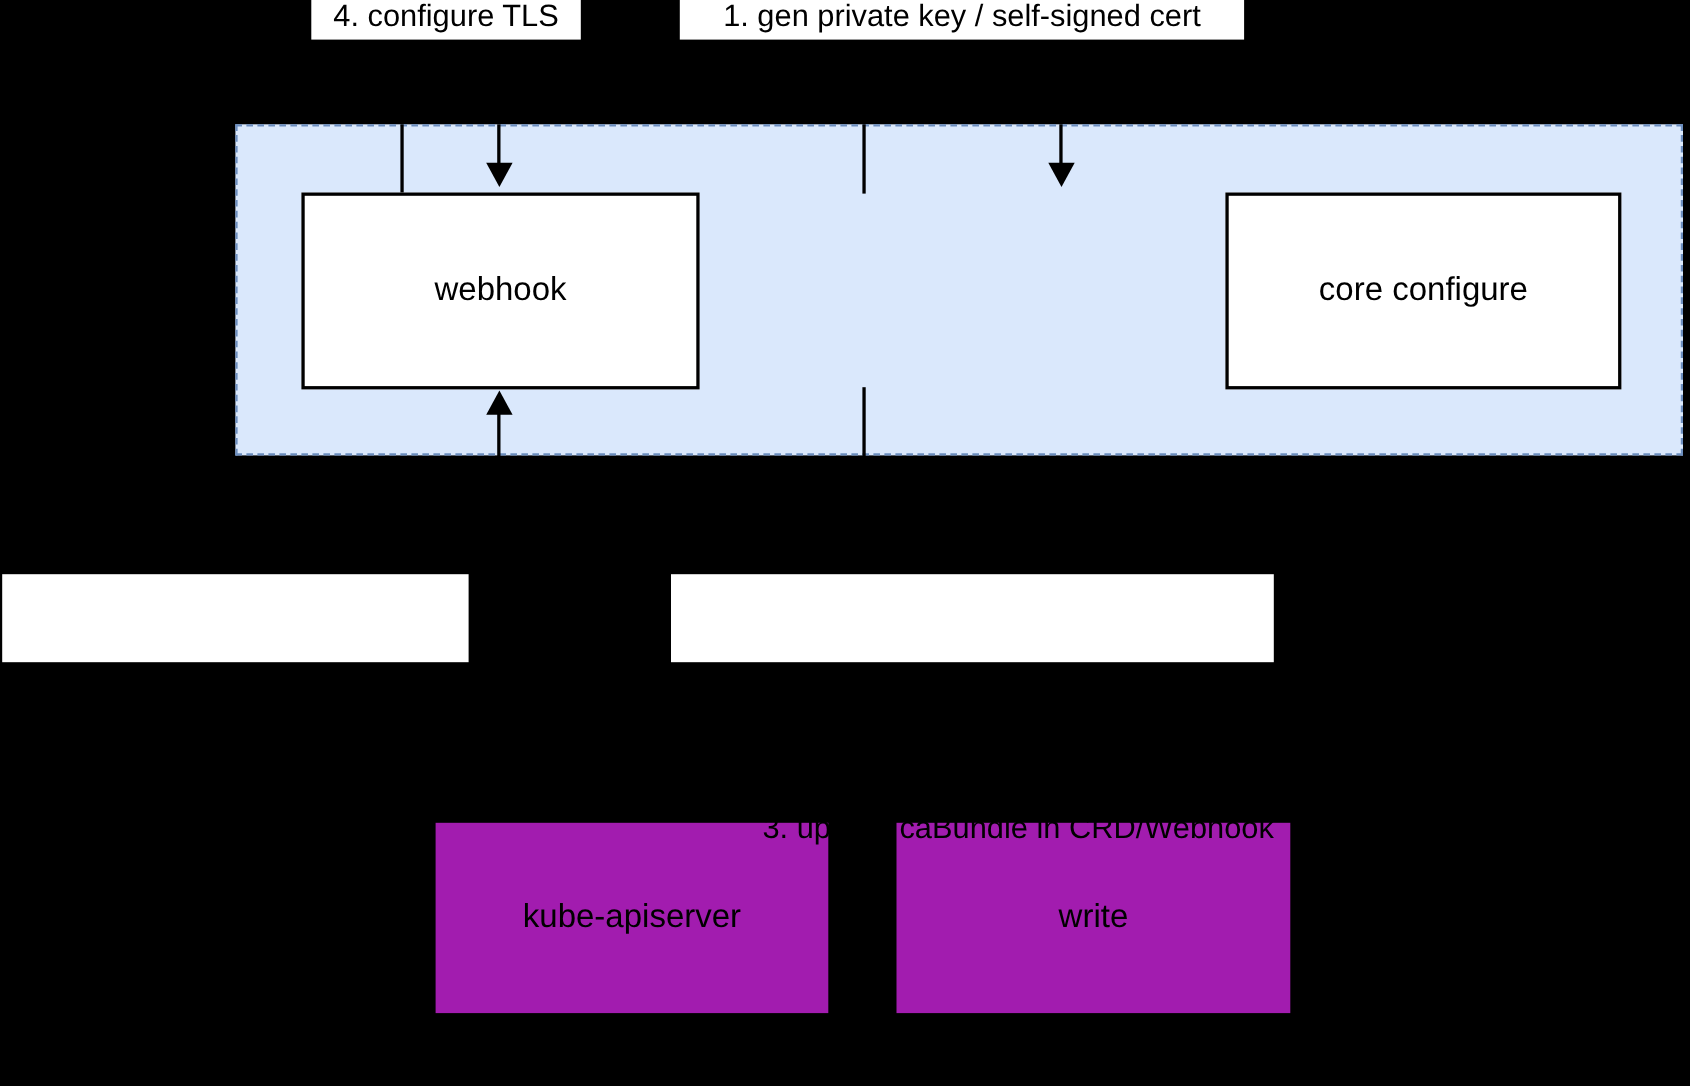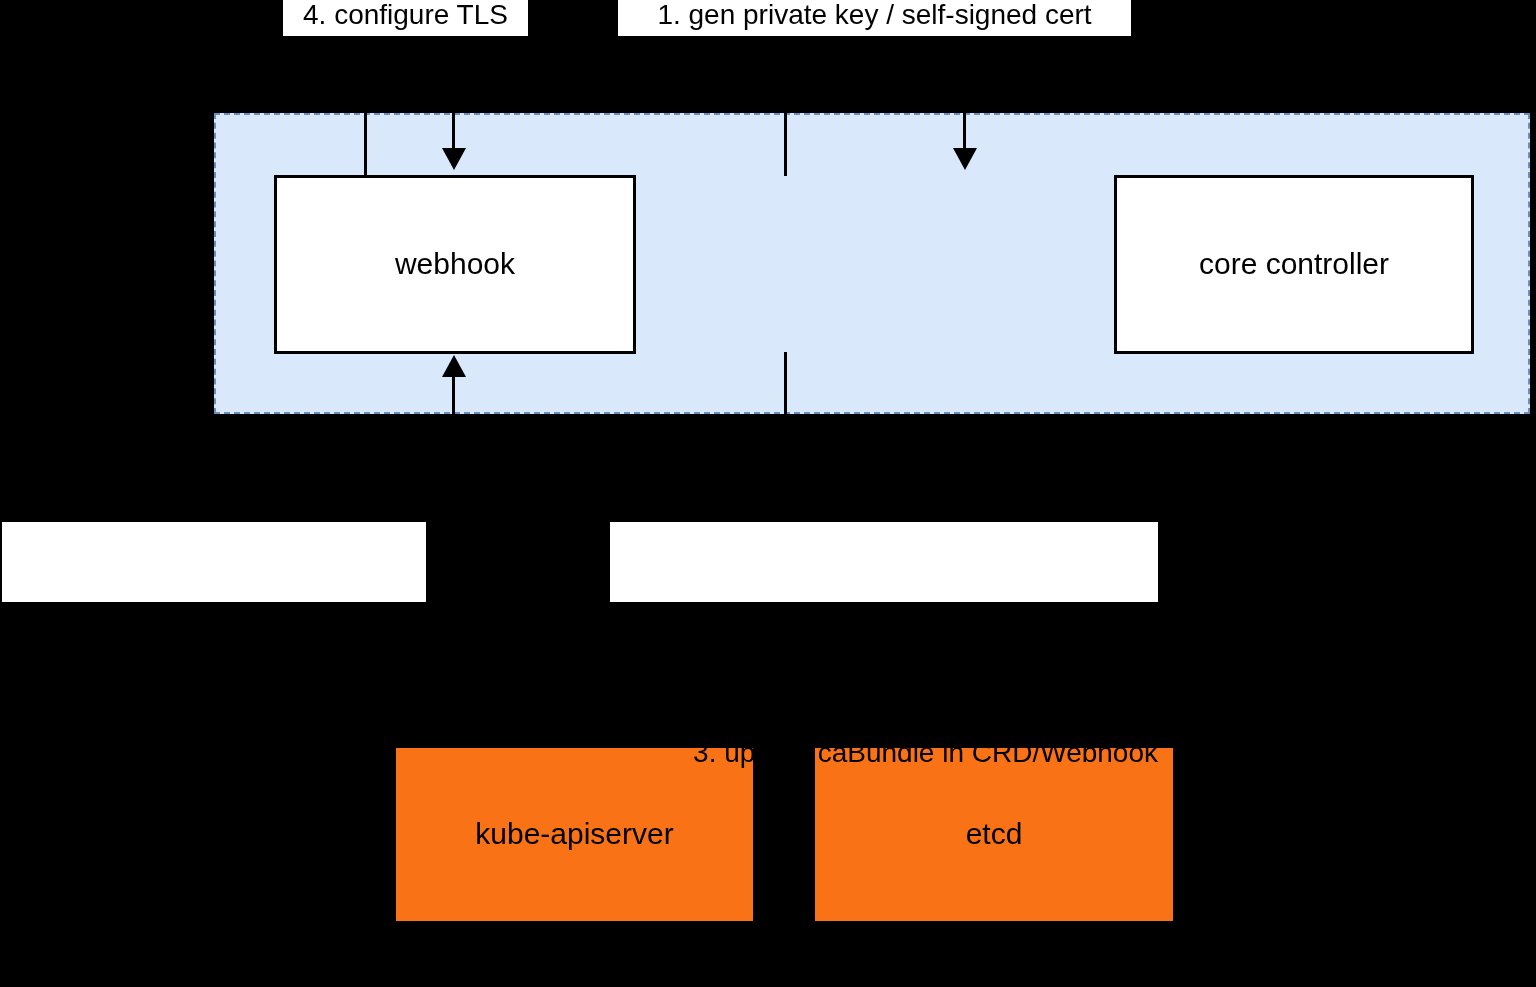--- a/index.html
+++ b/index.html
@@ -45,21 +45,21 @@
     white-space: nowrap;
   }
 
   .node-webhook      { left: 274px;  top: 175px; width: 362px; height: 179px; }
   .node-cert         { left: 694px;  top: 175px; width: 362px; height: 179px; }
   .node-core         { left: 1114px; top: 175px; width: 360px; height: 179px; }
 
   
   .node-plain {
     position: absolute;
-    background: #f97316;
+    background: #a21caf;
     border: none;
     box-sizing: border-box;
     display: flex;
     align-items: center;
     justify-content: center;
     color: #000000;
     font-size: 30px;
     line-height: 1.15;
     text-align: center;
     white-space: nowrap;
@@ -155,29 +155,29 @@
 
   <div class="vline arrow-webhook-up-line"></div>
   <div class="arrowhead-up arrow-webhook-up-head"></div>
 
   <div class="node node-webhook">
     <span>webhook</span>
   </div>
 
 
   <div class="node node-core">
-    <span>core controller</span>
+    <span>core configure</span>
   </div>
 
   <div class="node-plain node-apiserver">
     <span>kube-apiserver</span>
   </div>
 
   <div class="node-plain node-etcd">
-    <span>etcd</span>
+    <span>write</span>
   </div>
 
   <div class="label label-configure-tls">4. configure TLS</div>
 
   <div class="label label-gen-key">1. gen private key / self-signed cert</div>
 
   <div class="label label-send-conversion">
     <span class="label-line">5. send conversion/validating</span>
     <span class="label-line">webhook</span>
   </div>

